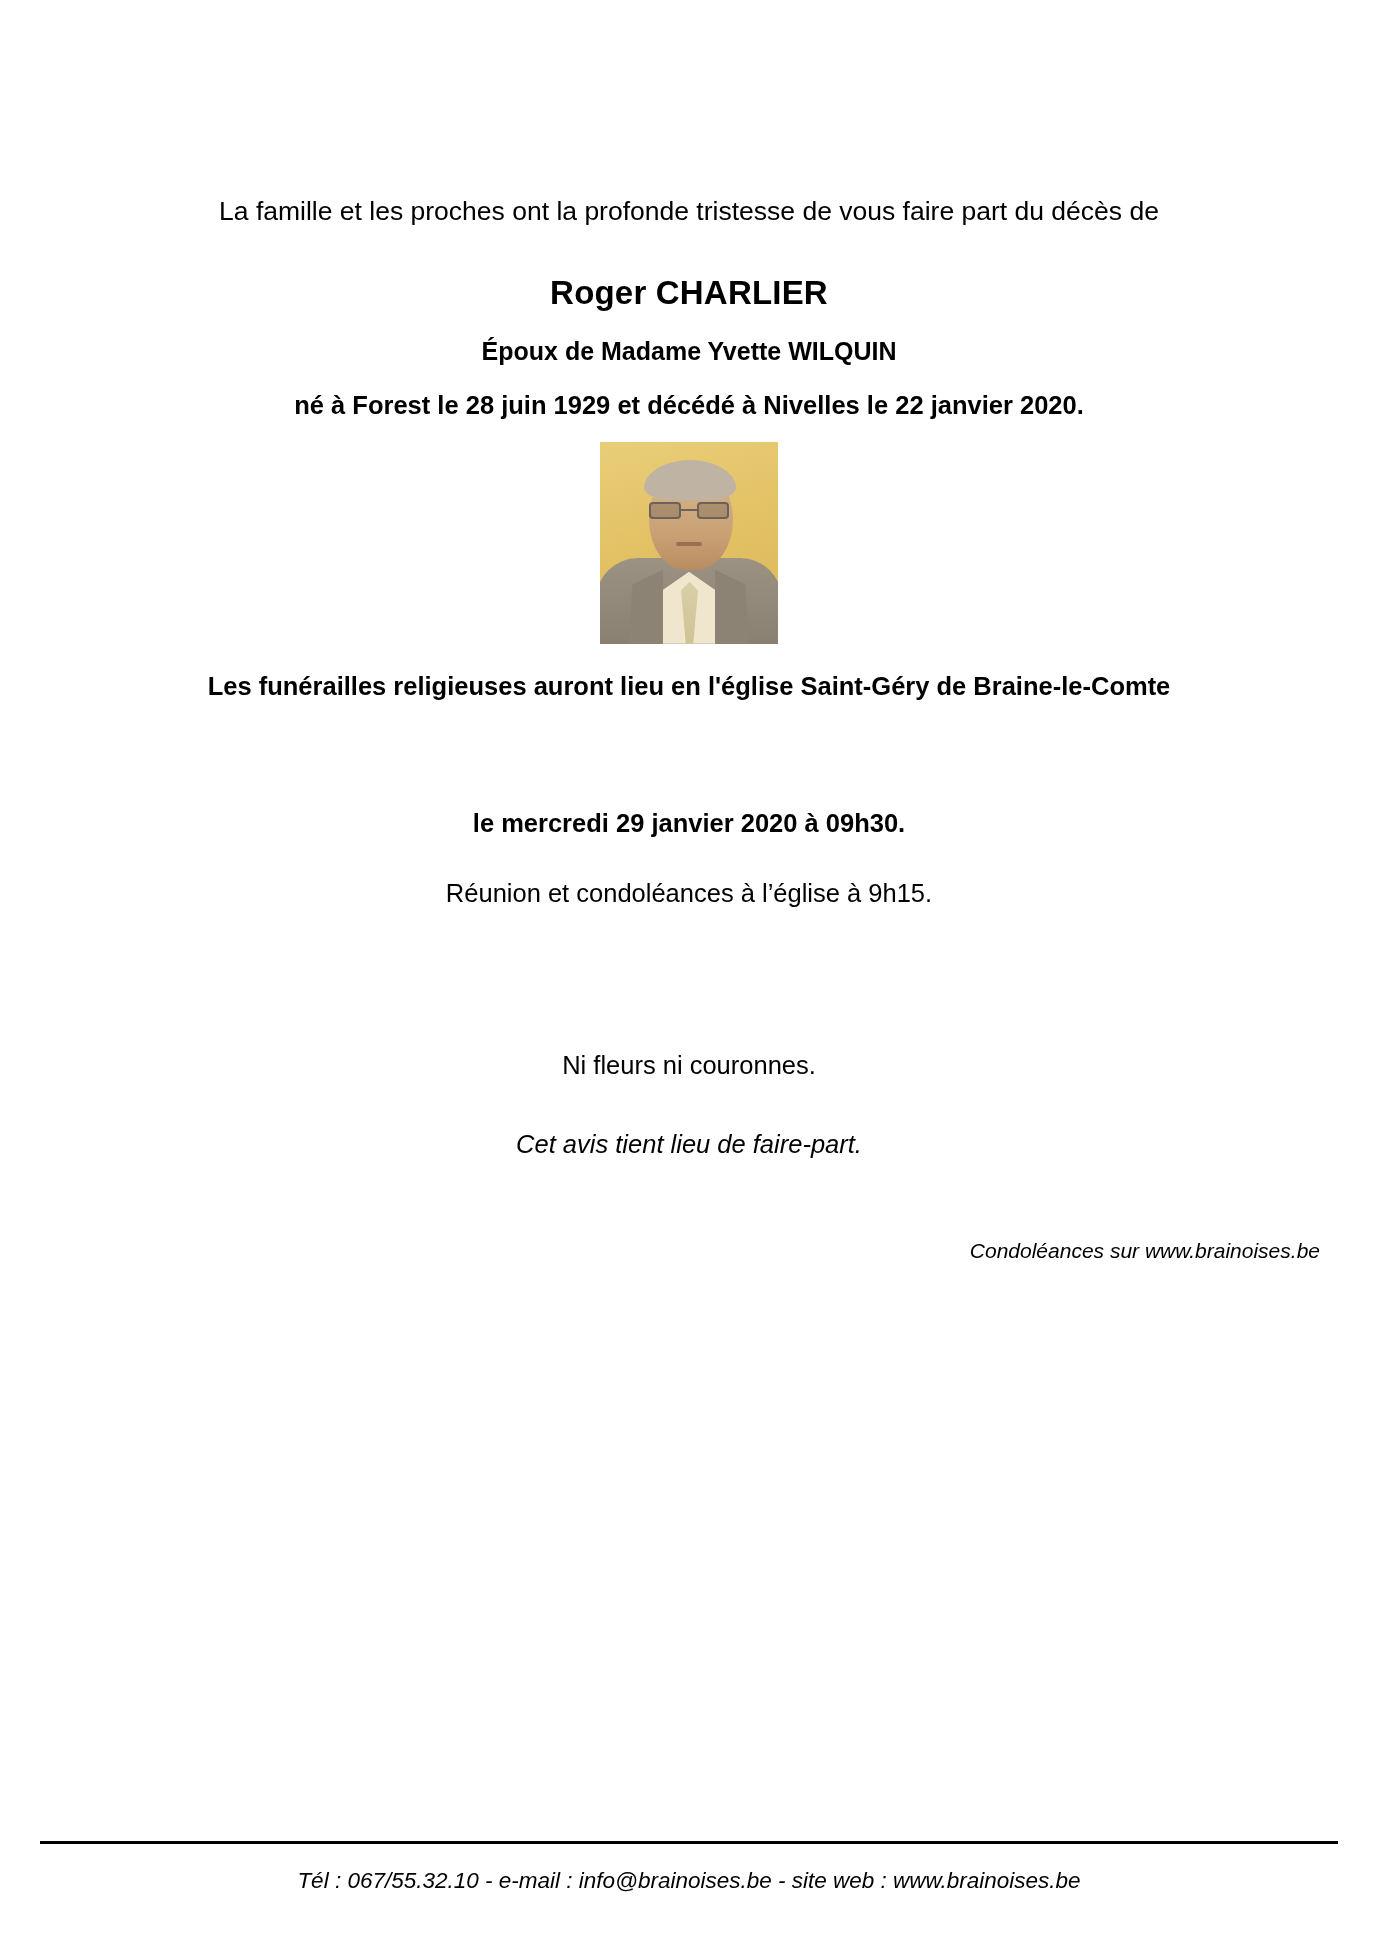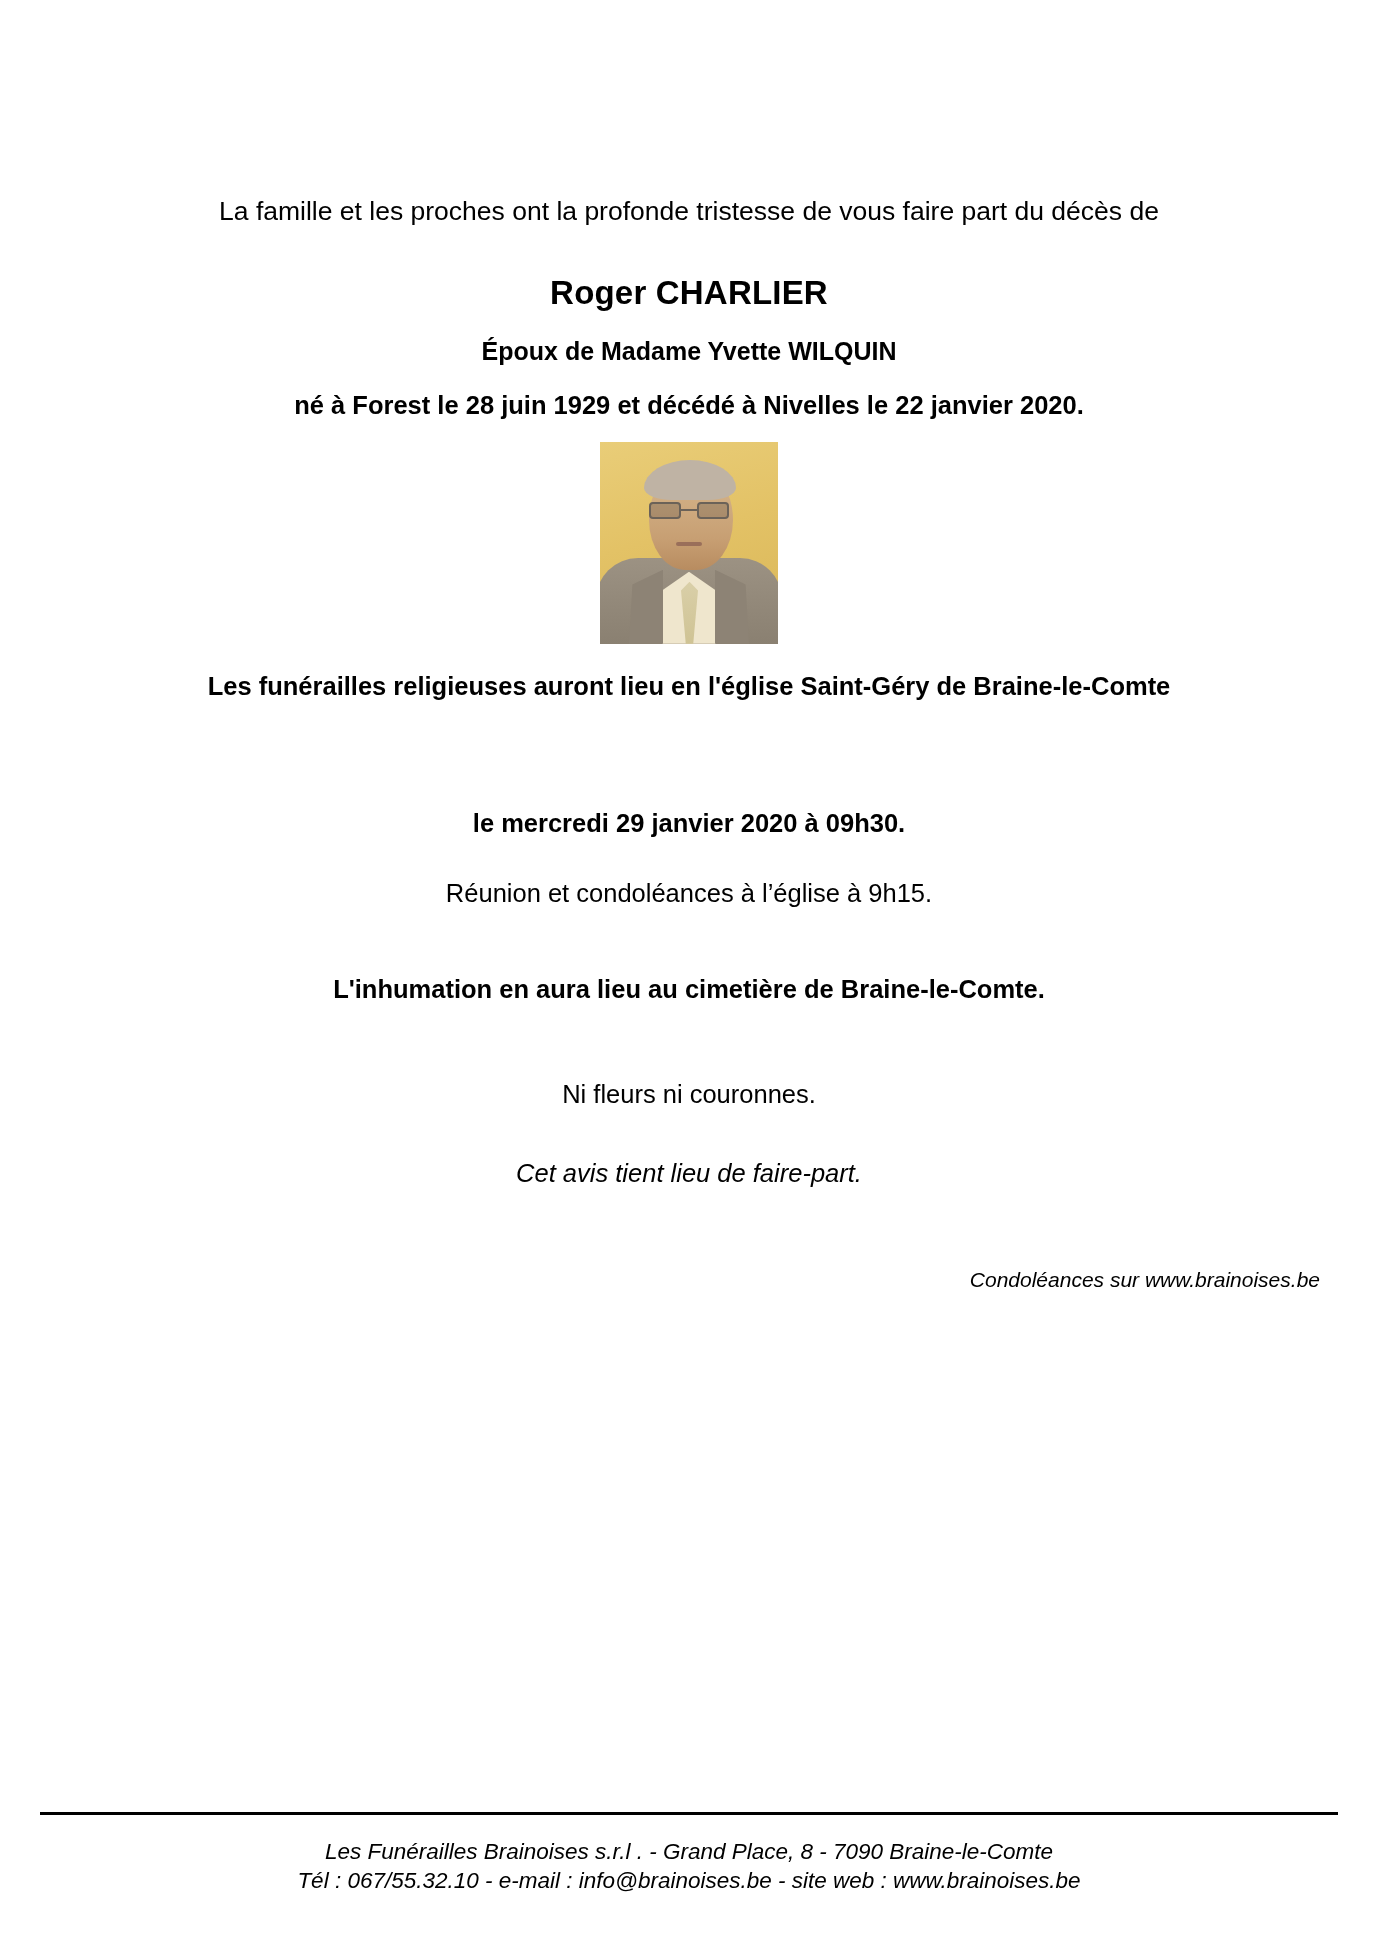--- a/index.html
+++ b/index.html
@@ -283,31 +283,29 @@
 
     <p class="funeral">Les funérailles religieuses auront lieu en l'église Saint-Géry de Braine-le-Comte</p>
     <div class="gap-f"></div>
 
     <p class="datetime">le mercredi 29 janvier 2020 à 09h30.</p>
     <div class="gap-g"></div>
 
     <p class="reunion">Réunion et condoléances à l’église à 9h15.</p>
     <div class="gap-h"></div>
 
-    <p class="burial">L'inhumation en aura lieu au cimetière de Braine-le-Comte.</p>
     <div class="gap-i"></div>
 
     <p class="flowers">Ni fleurs ni couronnes.</p>
     <div class="gap-j"></div>
 
     <p class="notice">Cet avis tient lieu de faire-part.</p>
     <div class="gap-k"></div>
 
     <p class="condolences">Condoléances sur www.brainoises.be</p>
   </div>
 
   <div class="footer">
     <div class="footer-rule"></div>
-    <p class="footer-line">Les Funérailles Brainoises s.r.l . - Grand Place, 8 - 7090 Braine-le-Comte</p>
     <p class="footer-line">Tél : 067/55.32.10  - e-mail : info@brainoises.be - site web : www.brainoises.be</p>
   </div>
 
 </div>
 
 </body></html>

